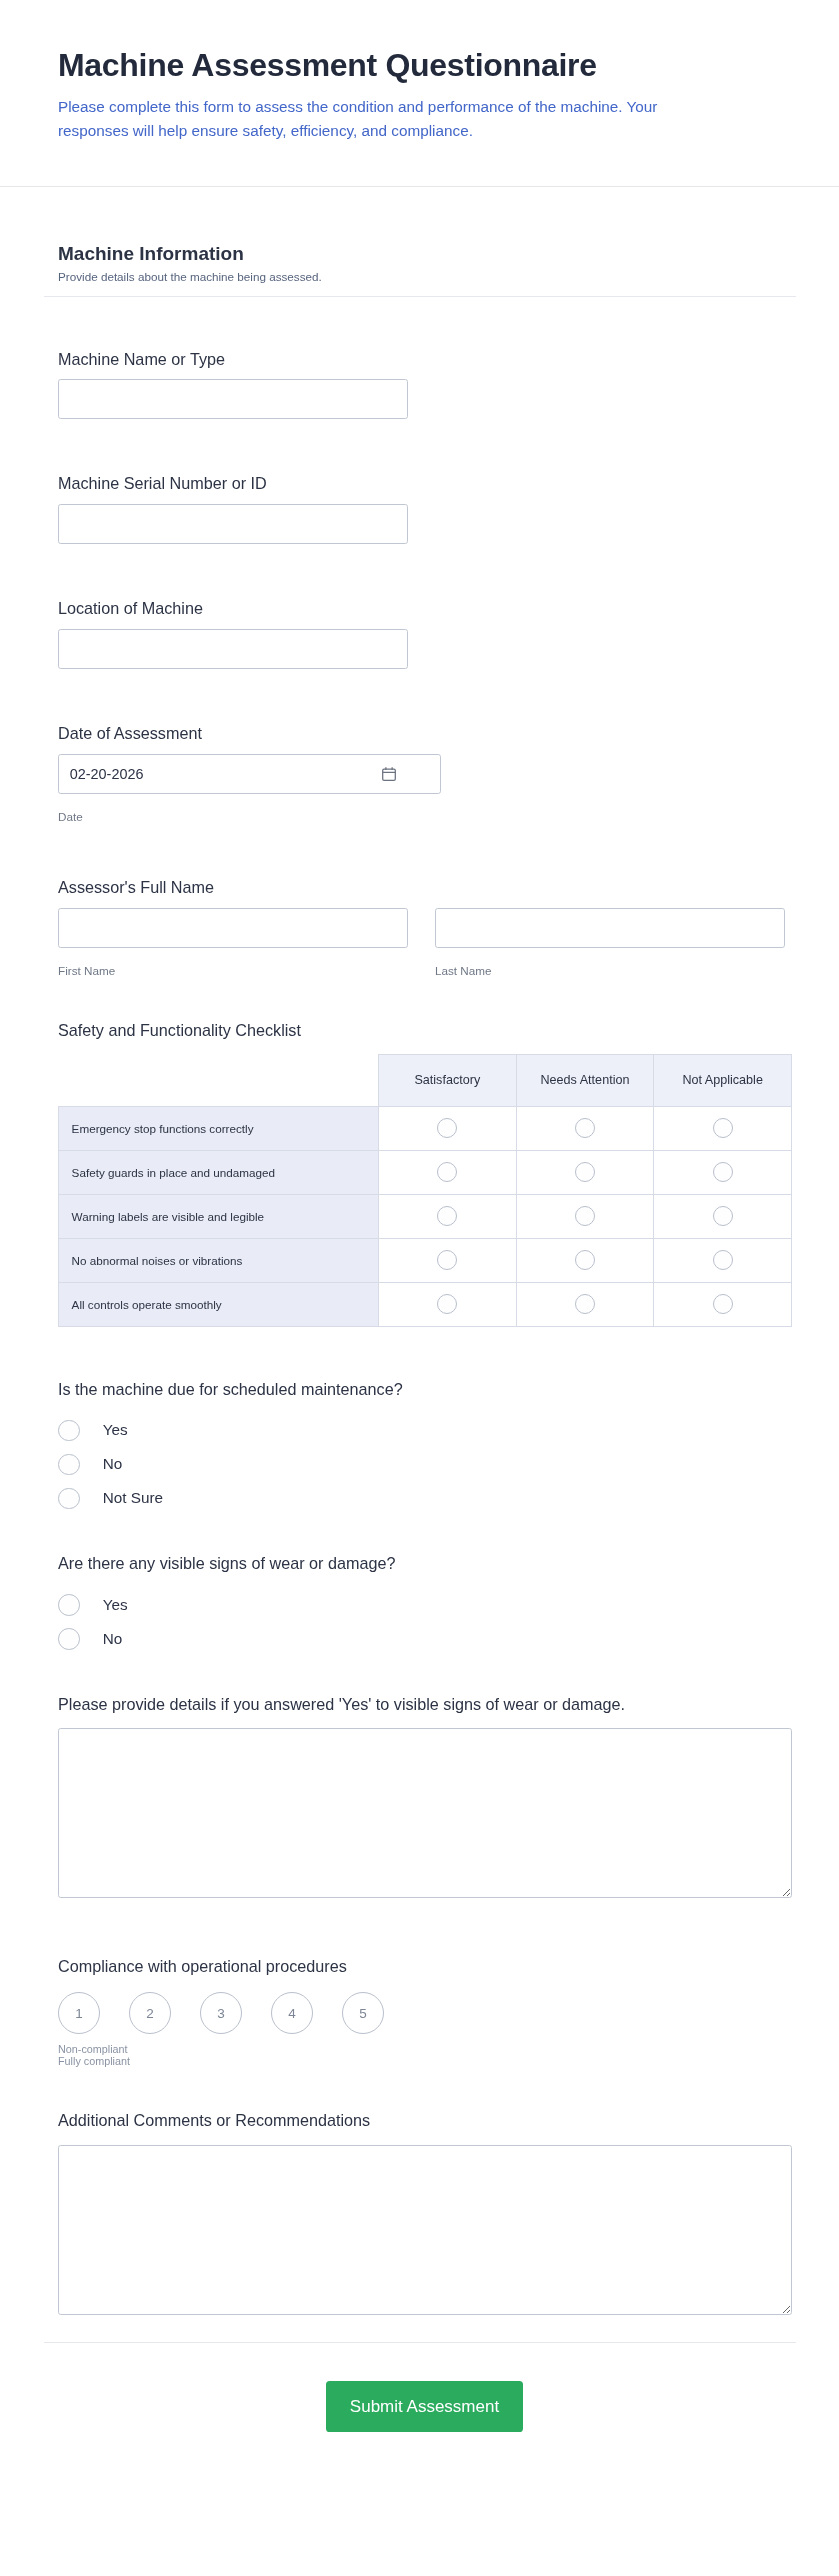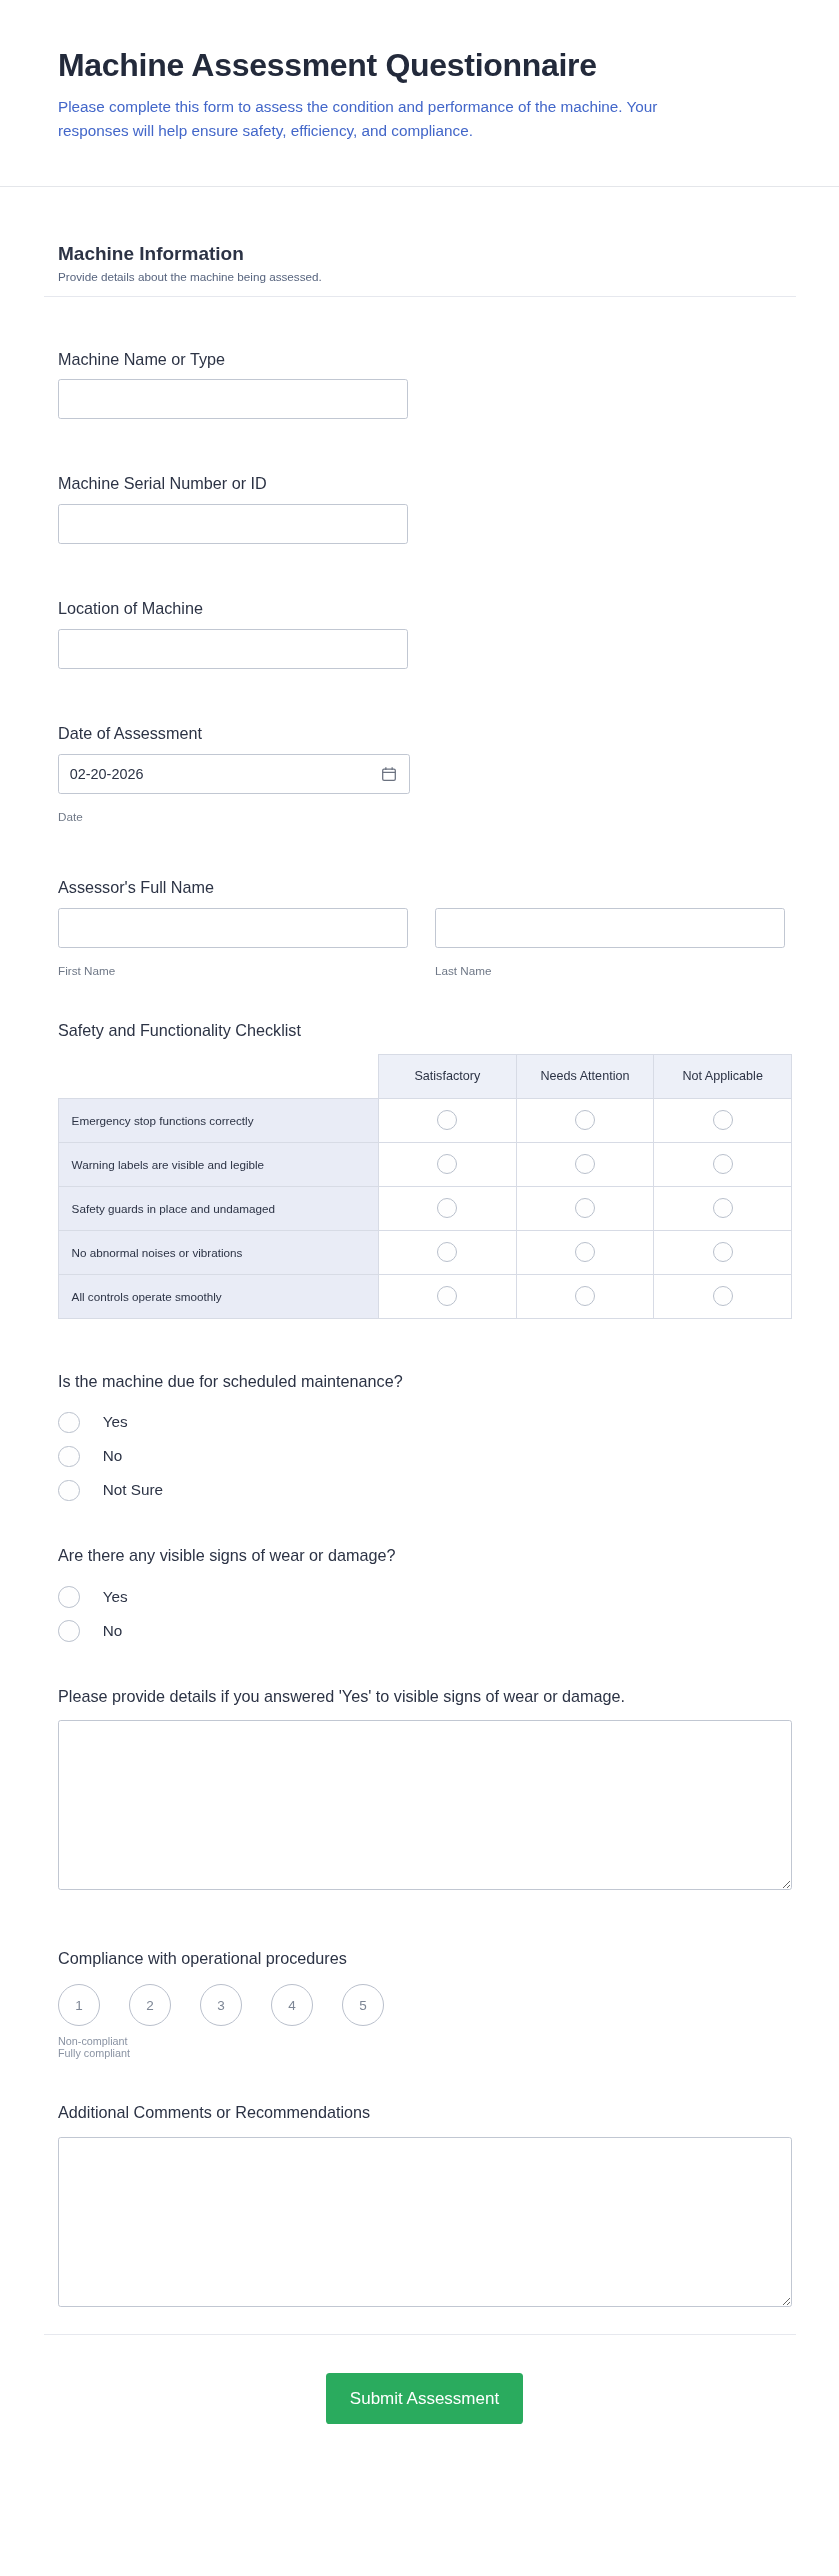--- a/index.html
+++ b/index.html
@@ -35,36 +35,36 @@
   input[type="text"] {
     margin-top: 10.8px;
     width: 350px; height: 40px;
     border: 0.9px solid #c1c7d2; border-radius: 2.7px;
     font-family: inherit; font-size: 14.4px; color: #2c3345;
     padding: 0 10.8px; outline: none; background: #fff;
   }
   .sublabel { margin-top: 16px; font-size: 11.7px; color: #6f7887; }
 
   .date-wrap { position: relative; width: 350px; }
-  .date-wrap input { width: 352px; padding-right: 24px; }
+  .date-wrap input { width: 383px; padding-right: 24px; }
   .calendar-icon { position: absolute; right: 10px; top: 21.7px; width: 18px; height: 18px; cursor: pointer; }
 
   .name-row { display: flex; gap: 27px; }
   .name-col { width: 350px; }
   .name-col input { width: 350px; }
 
   
   .stars-row { display: flex; gap: 27px; margin-top: 16.2px; }
   .star-icon { width: 32.5px; height: 32.5px; cursor: pointer; }
 
   
   table.checklist { margin-top: 14.4px; width: 734px; border-collapse: collapse; table-layout: fixed; }
   table.checklist th, table.checklist td { border: 0.9px solid #d7dbe5; }
   table.checklist th.corner { border: none; background: transparent; width: 320px; }
-  table.checklist th.opt-head { height: 44px; background: #edf0f8; font-weight: 400; font-size: 12.6px; color: #2c3345; }
+  table.checklist th.opt-head { height: 52px; background: #edf0f8; font-weight: 400; font-size: 12.6px; color: #2c3345; }
   td.rowlabel { background: #e9ecf6; padding: 0 12.6px; font-size: 11.7px; color: #2c3345; height: 44px; }
   td.optcell { text-align: center; background: #fff; }
   .radio { display: inline-block; width: 20px; height: 20px; border-radius: 50%; border: 0.9px solid #b9c0cc; background: #fefefe; cursor: pointer; vertical-align: middle; }
 
   
   .options { margin-top: 14.4px; }
   .option-row { display: flex; align-items: center; gap: 23px; height: 34px; }
   .radio-lg { display: inline-block; width: 21.7px; height: 21.7px; border-radius: 50%; border: 0.9px solid #b9c0cc; background: #fefefe; cursor: pointer; flex: 0 0 auto; }
   .option-label { font-size: 15.3px; color: #2c3345; }
 
@@ -172,27 +172,27 @@
         </tr>
       </thead>
       <tbody>
         <tr>
           <td class="rowlabel">Emergency stop functions correctly</td>
           <td class="optcell"><span class="radio"></span></td>
           <td class="optcell"><span class="radio"></span></td>
           <td class="optcell"><span class="radio"></span></td>
         </tr>
         <tr>
+          <td class="rowlabel">Safety guards in place and undamaged</td>
+          <td class="optcell"><span class="radio"></span></td>
+          <td class="optcell"><span class="radio"></span></td>
+          <td class="optcell"><span class="radio"></span></td>
+        </tr>
+        <tr>
           <td class="rowlabel">Warning labels are visible and legible</td>
-          <td class="optcell"><span class="radio"></span></td>
-          <td class="optcell"><span class="radio"></span></td>
-          <td class="optcell"><span class="radio"></span></td>
-        </tr>
-        <tr>
-          <td class="rowlabel">Safety guards in place and undamaged</td>
           <td class="optcell"><span class="radio"></span></td>
           <td class="optcell"><span class="radio"></span></td>
           <td class="optcell"><span class="radio"></span></td>
         </tr>
         <tr>
           <td class="rowlabel">No abnormal noises or vibrations</td>
           <td class="optcell"><span class="radio"></span></td>
           <td class="optcell"><span class="radio"></span></td>
           <td class="optcell"><span class="radio"></span></td>
         </tr>

